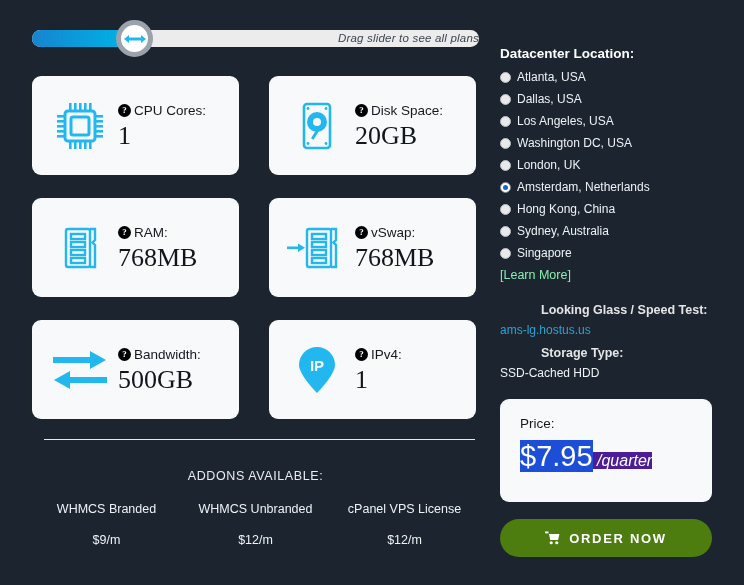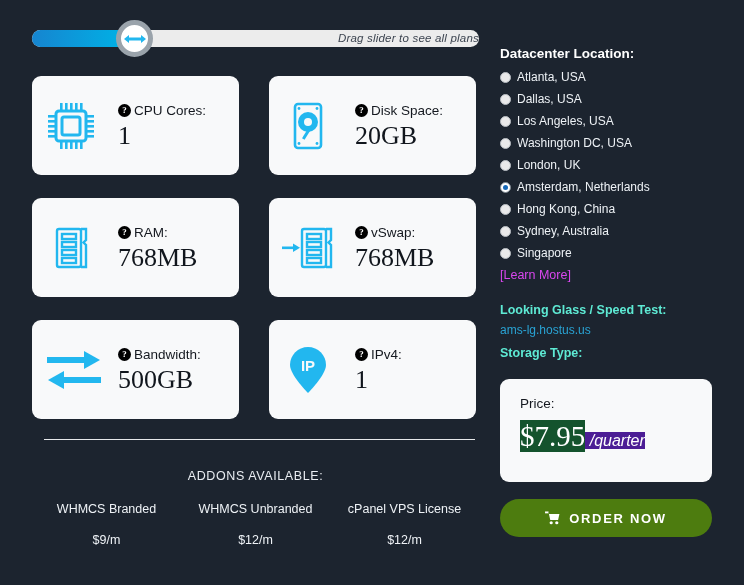--- a/index.html
+++ b/index.html
@@ -101,21 +101,21 @@
     display: flex;
     align-items: center;
     padding: 0 8px 0 12px;
     box-sizing: border-box;
   }
   .spec-icon {
     width: 72px;
     min-width: 72px;
     display: flex;
     align-items: center;
-    justify-content: flex-start;
+    justify-content: center;
   }
   .spec-text {
     flex: 1;
     padding-left: 2px;
   }
   .spec-label {
     font-size: 13.5px;
     color: #14181f;
     display: flex;
     align-items: center;
@@ -219,31 +219,32 @@
     width: 5px;
     height: 5px;
     border-radius: 50%;
     background: #1668b8;
   }
   .dc-label {
     color: #eef2f6;
     font-size: 12px;
   }
   .learn-more {
-    color: #d946ef;
+    color: #86efac;
     font-size: 12.5px;
     margin-top: 3px;
     cursor: pointer;
   }
 
   .info-title {
-    color: #5eead4;
+    color: #e5e5e5;
     font-weight: bold;
     font-size: 12.5px;
     margin-top: 21px;
+    margin-left: 41px;
   }
   .info-link {
     color: #29a3d4;
     font-size: 12px;
     margin-top: 6px;
     cursor: pointer;
     text-decoration: none;
     display: block;
   }
   .info-title.tight { margin-top: 9px; }
@@ -263,24 +264,24 @@
   }
   .price-label {
     color: #14181f;
     font-size: 13.5px;
   }
   .price-line {
     margin-top: 8px;
     display: inline-block;
   }
   .price-amount {
-    font-family: Liberation Serif, serif;
+    font-family: Liberation Sans, sans-serif;
     font-size: 29px;
     color: #ffffff;
-    background: #14532d;
+    background: #1d4ed8;
     line-height: 1.2;
   }
   .price-period {
     font-size: 16px;
     color: #ffffff;
     background: #4c1d95;
     line-height: 1.2;
     font-style: italic;
   }
 
@@ -536,20 +537,21 @@
       <span class="radio"></span>
       <span class="dc-label">Singapore</span>
     </div>
 
     <div class="learn-more">[Learn More]</div>
 
     <div class="info-title">Looking Glass / Speed Test:</div>
     <a class="info-link">ams-lg.hostus.us</a>
 
     <div class="info-title tight">Storage Type:</div>
+    <div class="info-value">SSD-Cached HDD</div>
 
     <div class="price-box">
       <div class="price-label">Price:</div>
       <div class="price-line"><span class="price-amount">$7.95</span><span class="price-period"> /quarter</span></div>
     </div>
 
     <button class="order-btn">
       <span class="cart-icon">
         <svg width="15" height="14" viewBox="0 0 16 15">
           <g fill="#ffffff">

